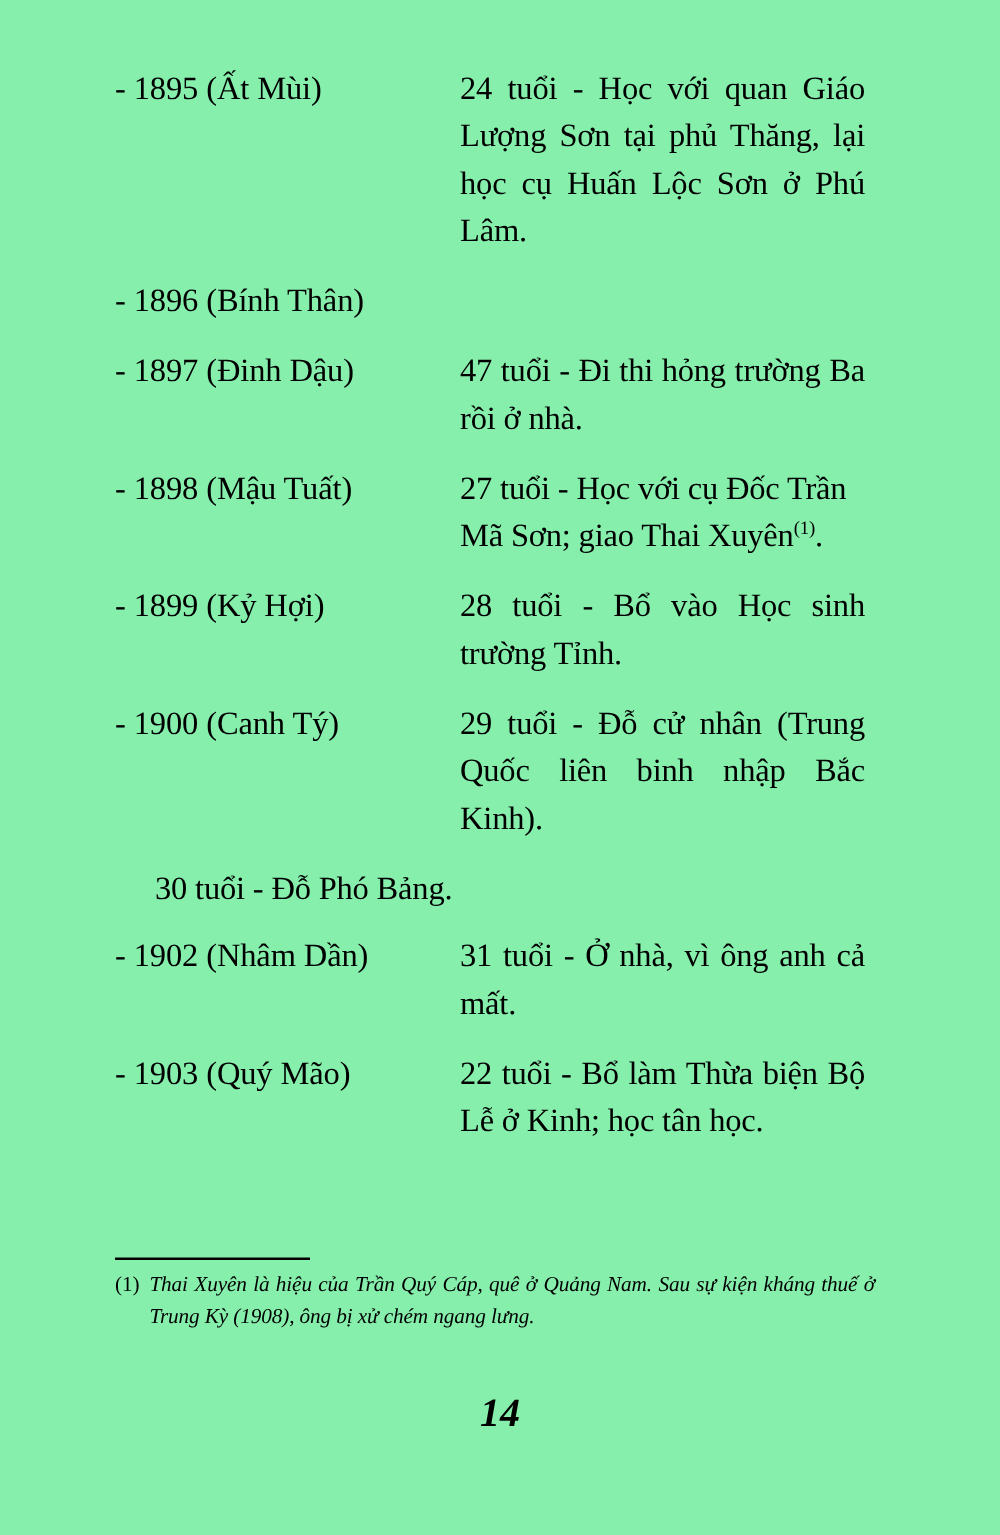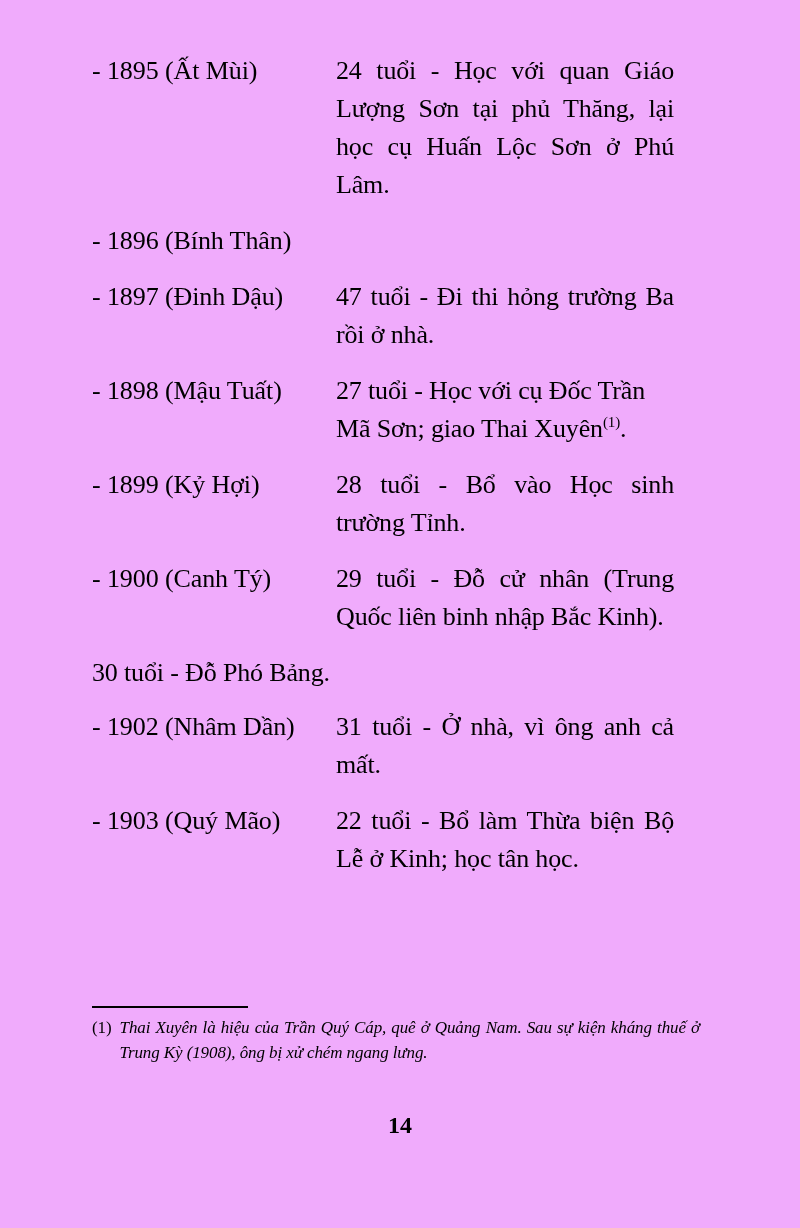--- a/index.html
+++ b/index.html
@@ -4,21 +4,21 @@
 <style>
   html, body {
     margin: 0;
     padding: 0;
     background: #ffffff;
   }
   .page {
     position: relative;
     width: 800px;
     height: 1228px;
-    background: #f0abfc;
+    background: #86efac;
     font-family: "Liberation Serif", "DejaVu Serif", serif;
     color: #000000;
     overflow: hidden;
     box-sizing: border-box;
   }
 
   
   .chrono {
     position: absolute;
     top: 52px;
@@ -40,20 +40,21 @@
     white-space: nowrap;
   }
   .desc-cell {
     flex: 1 1 auto;
     font-size: 26px;
     line-height: 38px;
     text-align: justify;
     text-justify: inter-word;
     max-width: 338px;
     letter-spacing: -0.15px;
+    margin-left: 32px;
   }
   .desc-cell.nojust { text-align: left; }
 
   sup.fn {
     font-size: 0.58em;
     vertical-align: super;
     line-height: 0;
   }
 
   
@@ -87,21 +88,22 @@
     font-style: italic;
   }
 
   
   .page-number {
     position: absolute;
     top: 1112px;
     left: 0;
     width: 800px;
     text-align: center;
-    font-size: 24px;
+    font-size: 32px;
+    font-style: italic;
     font-weight: 600;
   }
 </style>
 </head>
 <body>
 
 <div class="page">
 
   <div class="chrono">
 

